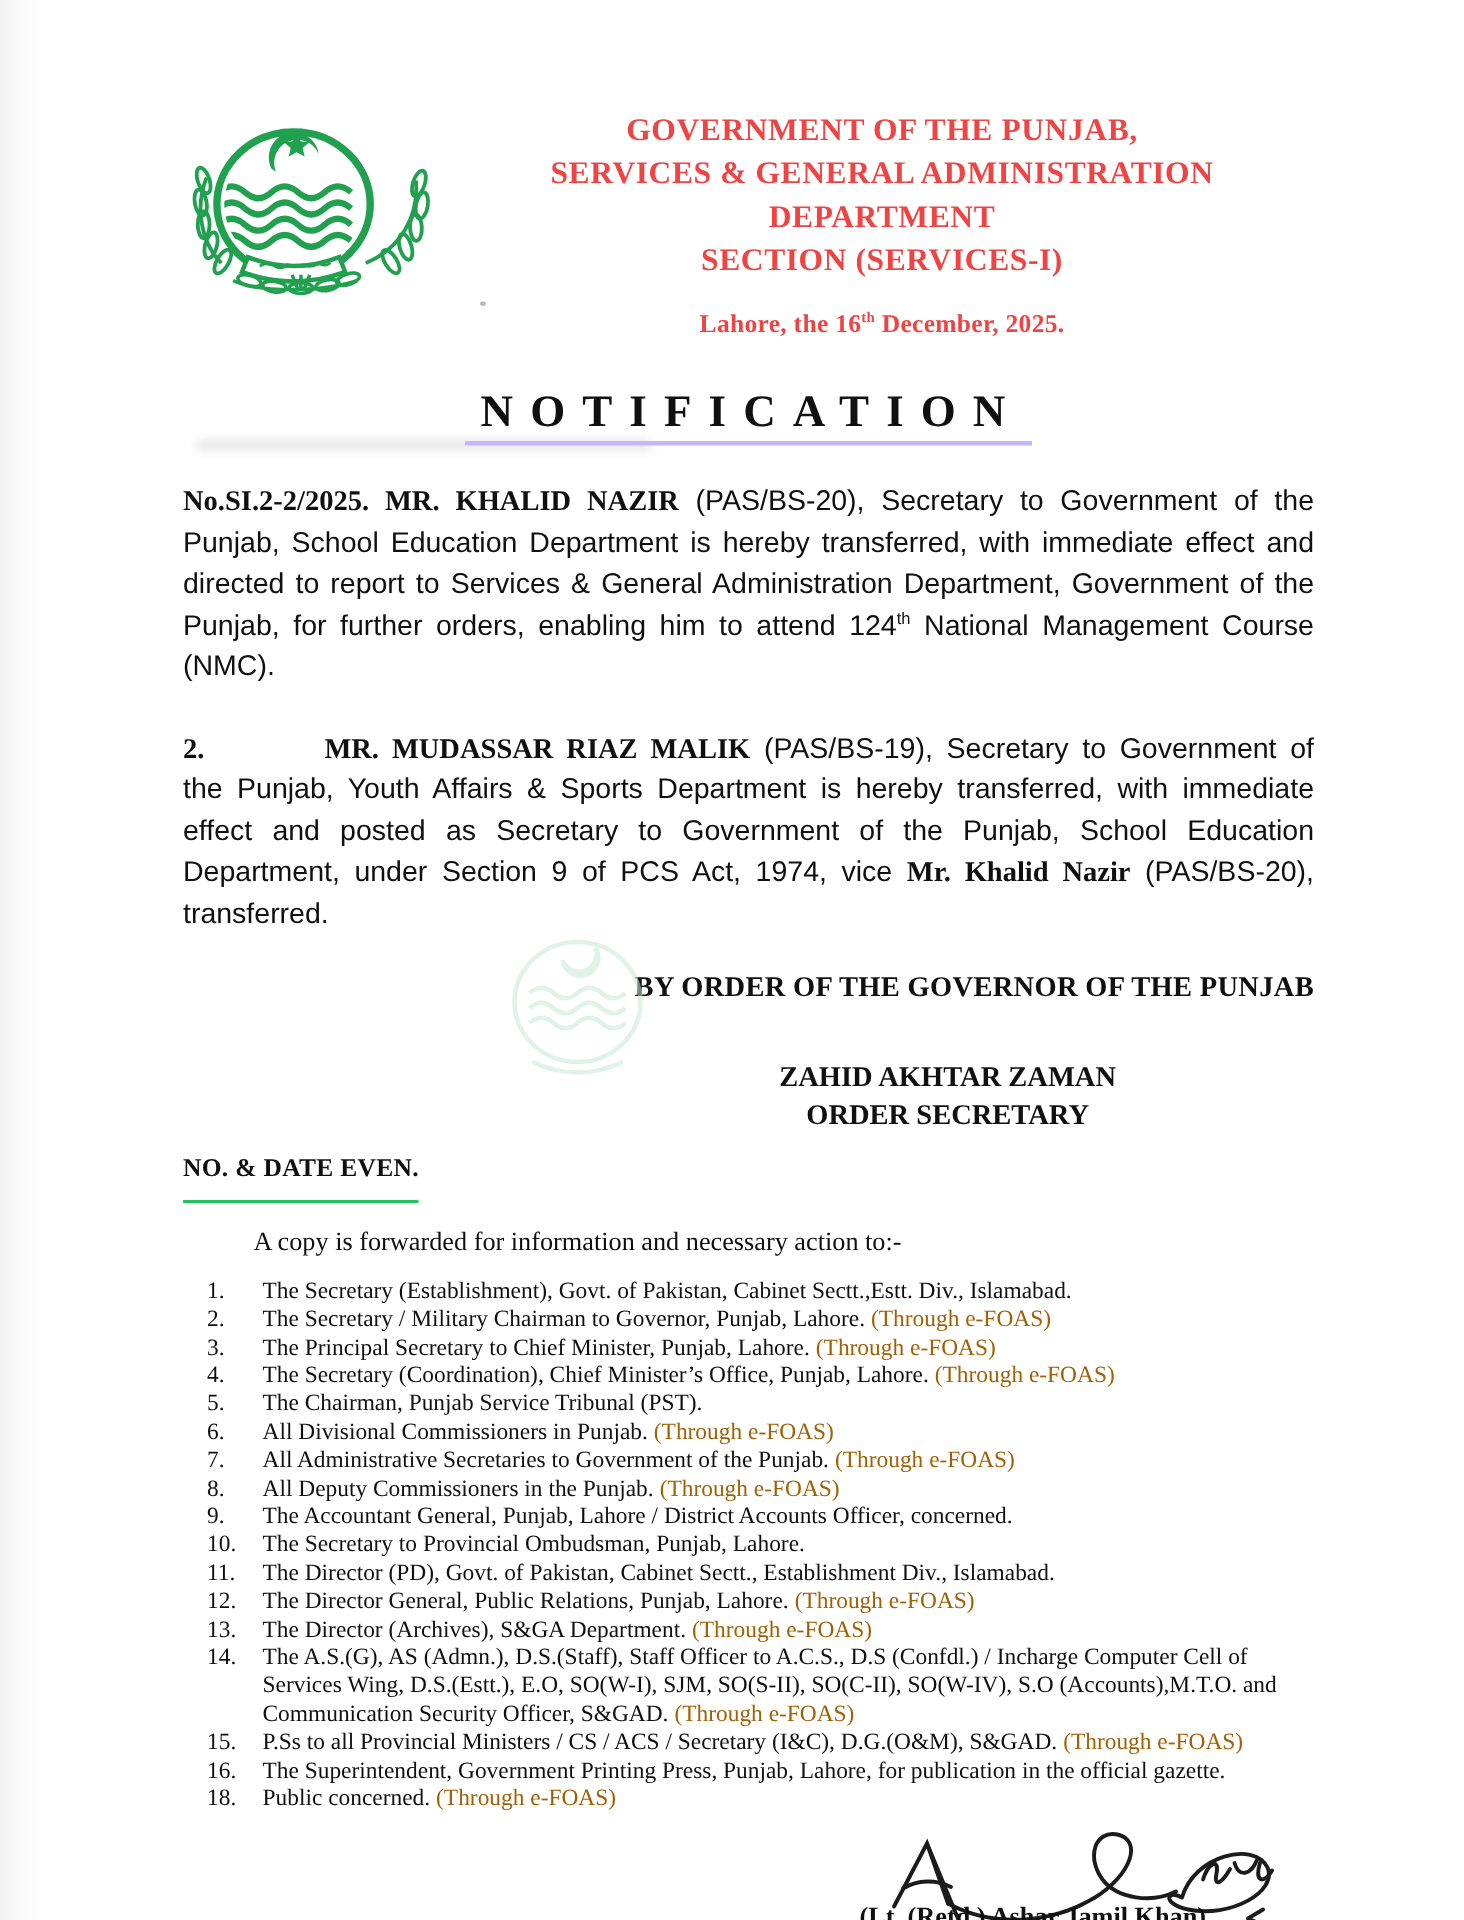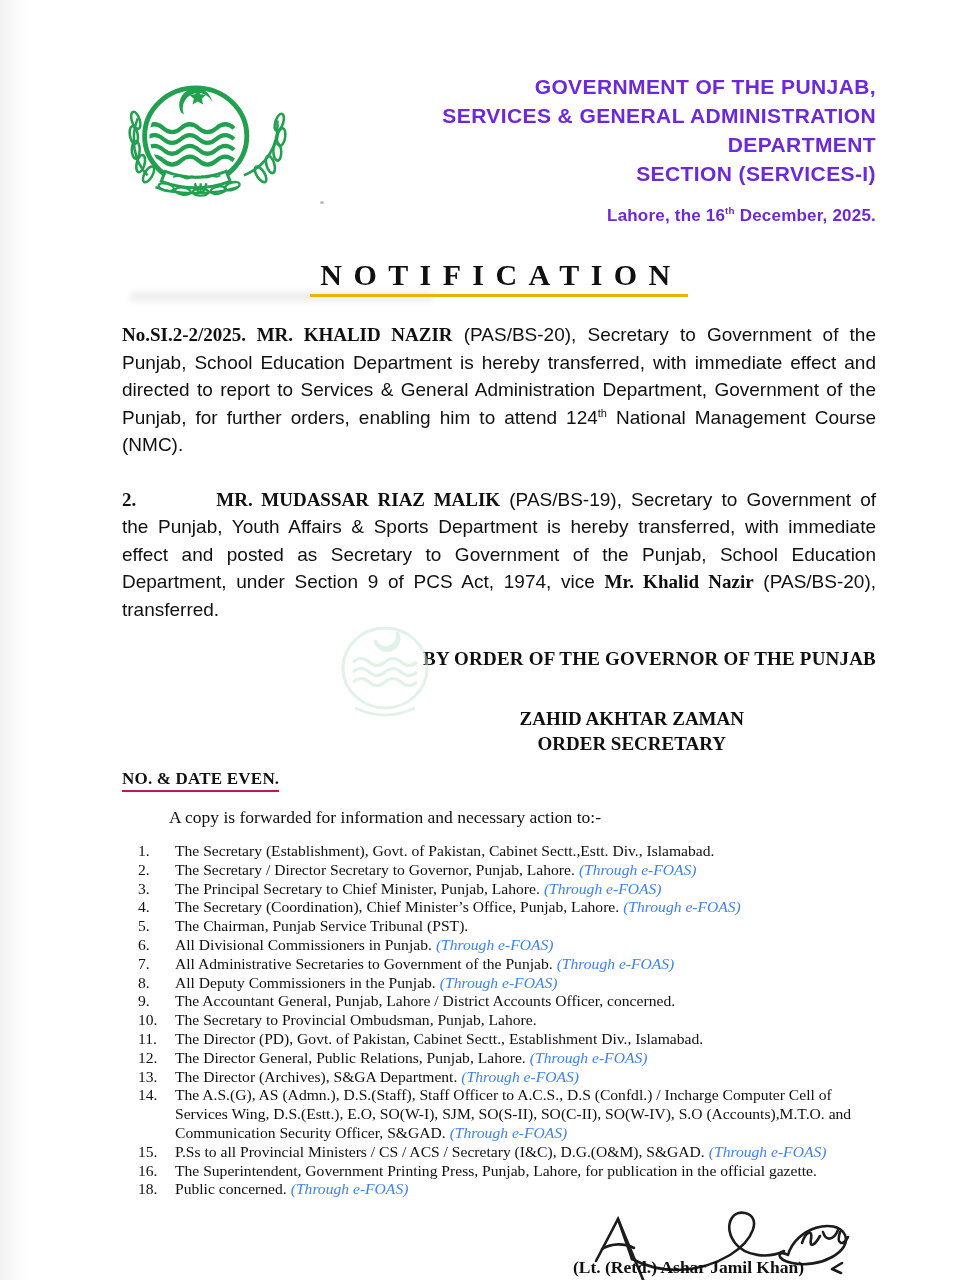--- a/index.html
+++ b/index.html
@@ -5,53 +5,53 @@
   html,body{margin:0;padding:0;background:#ffffff;}
   body{width:976px;height:1280px;position:relative;font-family:"Liberation Serif",serif;color:#101010;overflow:hidden;}
   .page{position:relative;width:976px;height:1280px;background:#fff;}
   .edge-left{position:absolute;left:0;top:0;width:30px;height:100%;
     background:linear-gradient(90deg,#f1f1f1 0%,#fbfbfb 55%,#ffffff 100%);}
   .content{position:relative;margin:0 100px 0 122px;padding-top:72px;}
 
   
   .hdr{display:flex;align-items:flex-start;}
   .logo-wrap{flex:none;width:178px;margin-top:8px;}
-  .hdr-text{flex:1;text-align:right;font-family:Liberation Sans, sans-serif;
-    font-weight:bold;font-size:21px;line-height:29px;letter-spacing:.4px;color:#6d28d9;}
+  .hdr-text{flex:1;text-align:center;font-family:Liberation Serif, serif;
+    font-weight:bold;font-size:21px;line-height:29px;letter-spacing:.4px;color:#ef4444;}
   .date-line{margin-top:13px;font-size:17px;letter-spacing:.2px;}
   sup{font-size:.58em;vertical-align:super;line-height:0;}
 
   
   .notif-title{margin-top:28px;text-align:center;}
   .notif-title span{display:inline-block;font-weight:bold;font-size:30px;letter-spacing:.38em;
-    border-bottom:3px solid #eab308;padding:0 6px 2px 10px;text-align:right;}
+    border-bottom:3px solid #c4b5fd;padding:0 6px 2px 10px;text-align:right;}
 
   
   .para{margin-top:24px;font-family:"Liberation Sans",sans-serif;font-size:19px;
     line-height:27.5px;text-align:justify;}
   .para + .para{margin-top:27px;}
   .lead-bold{font-family:"Liberation Serif",serif;font-weight:bold;}
   .spacer{display:inline-block;width:80px;}
 
   .by-order{margin-top:25px;text-align:right;font-weight:bold;font-size:19px;letter-spacing:.2px;}
 
   .signatory{position:relative;width:fit-content;margin:36px 132px 0 auto;text-align:center;
     font-weight:bold;font-size:19px;line-height:25px;z-index:2;}
   .watermark{position:absolute;left:325px;top:618px;opacity:.55;z-index:1;}
 
   .ref-line{margin-top:13px;font-weight:bold;font-size:17px;width:fit-content;
-    border-bottom:2px solid #be185d;padding-bottom:1px;letter-spacing:.2px;}
+    border-bottom:2px solid #22c55e;padding-bottom:11px;letter-spacing:.2px;}
   .copy-line{margin-top:15px;padding-left:47px;font-size:17.5px;}
 
   
   .rec-list{margin-top:14px;font-size:15.6px;line-height:18.8px;}
   .rec{display:flex;}
   .rec .num{flex:none;width:53px;padding-left:16px;box-sizing:border-box;}
   .rec .body{flex:1;padding-right:2px;}
-  .efoas{color:#3b82f6;font-style:italic;margin-left:4px;}
+  .efoas{color:#a16207;margin-left:4px;}
 
   
   .sig-block{position:relative;width:fit-content;margin:4px 26px 0 auto;text-align:center;z-index:3;}
   .sig-svg{display:block;margin:0 auto -34px 55px;overflow:visible;}
   .sig-name{font-weight:bold;font-size:17.5px;line-height:24px;}
   .sig-title{font-size:17.5px;line-height:24px;}
 
   
   .smudge{position:absolute;left:130px;top:292px;width:305px;height:9px;background:#8a8a8a;
     opacity:.16;filter:blur(3px);border-radius:5px;}
@@ -162,21 +162,21 @@
 
     <div class="rec-list">
 
         <div class="rec">
           <span class="num">1.</span>
           <span class="body"><span>The Secretary (Establishment), Govt. of Pakistan, Cabinet Sectt.,Estt. Div., Islamabad.</span></span>
         </div>
 
         <div class="rec">
           <span class="num">2.</span>
-          <span class="body"><span>The Secretary / Director Secretary to Governor, Punjab, Lahore.</span><span class="efoas">(Through e-FOAS)</span></span>
+          <span class="body"><span>The Secretary / Military Chairman to Governor, Punjab, Lahore.</span><span class="efoas">(Through e-FOAS)</span></span>
         </div>
 
         <div class="rec">
           <span class="num">3.</span>
           <span class="body"><span>The Principal Secretary to Chief Minister, Punjab, Lahore.</span><span class="efoas">(Through e-FOAS)</span></span>
         </div>
 
         <div class="rec">
           <span class="num">4.</span>
           <span class="body"><span>The Secretary (Coordination), Chief Minister’s Office, Punjab, Lahore.</span><span class="efoas">(Through e-FOAS)</span></span>

